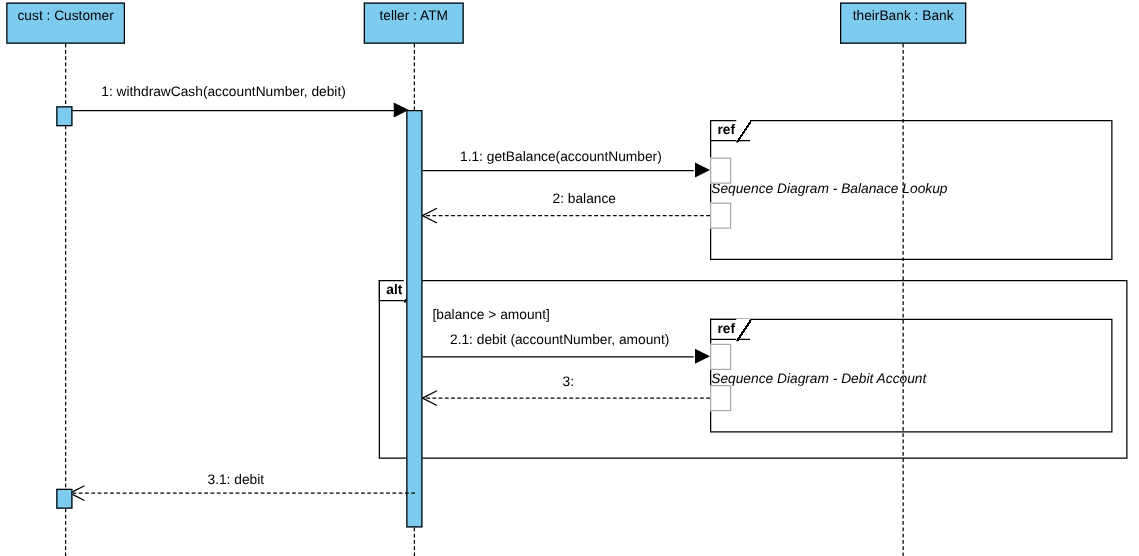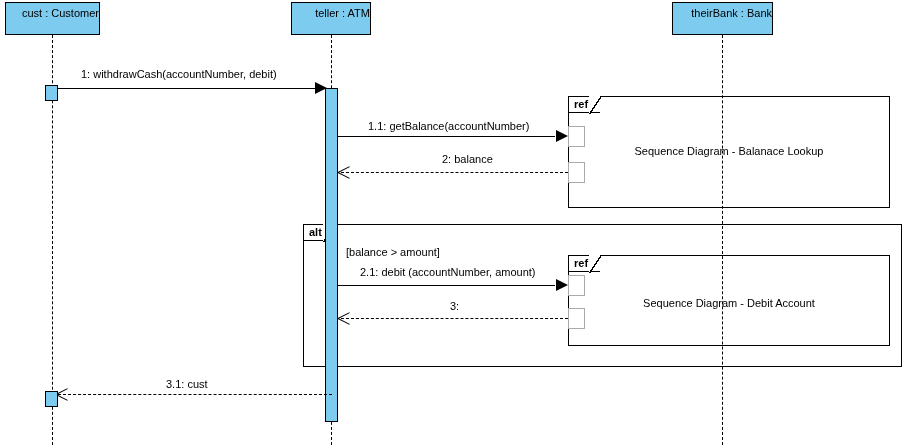--- a/index.html
+++ b/index.html
@@ -19,21 +19,21 @@
   }
 
   
   .lifeline-head {
     position: absolute;
     background: #7ecbf0;
     border: 1.5px solid #000000;
     box-sizing: border-box;
     display: flex;
     align-items: flex-start;
-    justify-content: flex-end;
+    justify-content: center;
     padding-top: 4px;
     font-size: 11px;
     color: #000000;
     line-height: 13px;
     white-space: nowrap;
   }
 
   
   .lifeline {
     position: absolute;
@@ -79,24 +79,24 @@
     right: -1px;
     top: -1px;
     width: 12px;
     height: 18px;
     background:
       linear-gradient(to bottom right, #ffffff 0%, #ffffff 48%, #000000 48%, #000000 56%, transparent 56%, transparent 100%);
   }
   .frame-label {
     position: absolute;
     width: 100%;
-    text-align: center;
-    font-size: 11px;
-    color: #000000;
-    white-space: nowrap;
+    font-size: 11px;
+    color: #000000;
+    white-space: nowrap;
+    font-style: italic;
   }
 
   
   .gate {
     position: absolute;
     border: 1px solid #aaaaaa;
     background: #ffffff;
     box-sizing: border-box;
   }
 
@@ -207,19 +207,19 @@
   <div class="msg-label" style="left:360px; top:266px;">2.1: debit (accountNumber, amount)</div>
   <div class="msg-line" style="left:338px; top:285px; width:217px;"></div>
   <div class="arrow-solid" style="left:556px; top:279px;"></div>
   <div class="gate" style="left:568px; top:275px; width:17px; height:21px;"></div>
 
   <div class="msg-label" style="left:450px; top:300px;">3:</div>
   <div class="msg-line dashed" style="left:341px; top:318px; width:227px;"></div>
   <div class="arrow-open" style="left:338px; top:312px;"></div>
   <div class="gate" style="left:568px; top:308px; width:17px; height:21px;"></div>
 
-  <div class="msg-label" style="left:166px; top:378px;">3.1: cust</div>
+  <div class="msg-label" style="left:166px; top:378px;">3.1: debit</div>
   <div class="msg-line dashed" style="left:58px; top:394px; width:274px;"></div>
   <div class="arrow-open" style="left:56px; top:388px;"></div>
 
   <div class="activation" style="left:45px; top:391px; width:13px; height:16px;"></div>
 
 </div>
 
 </body></html>

